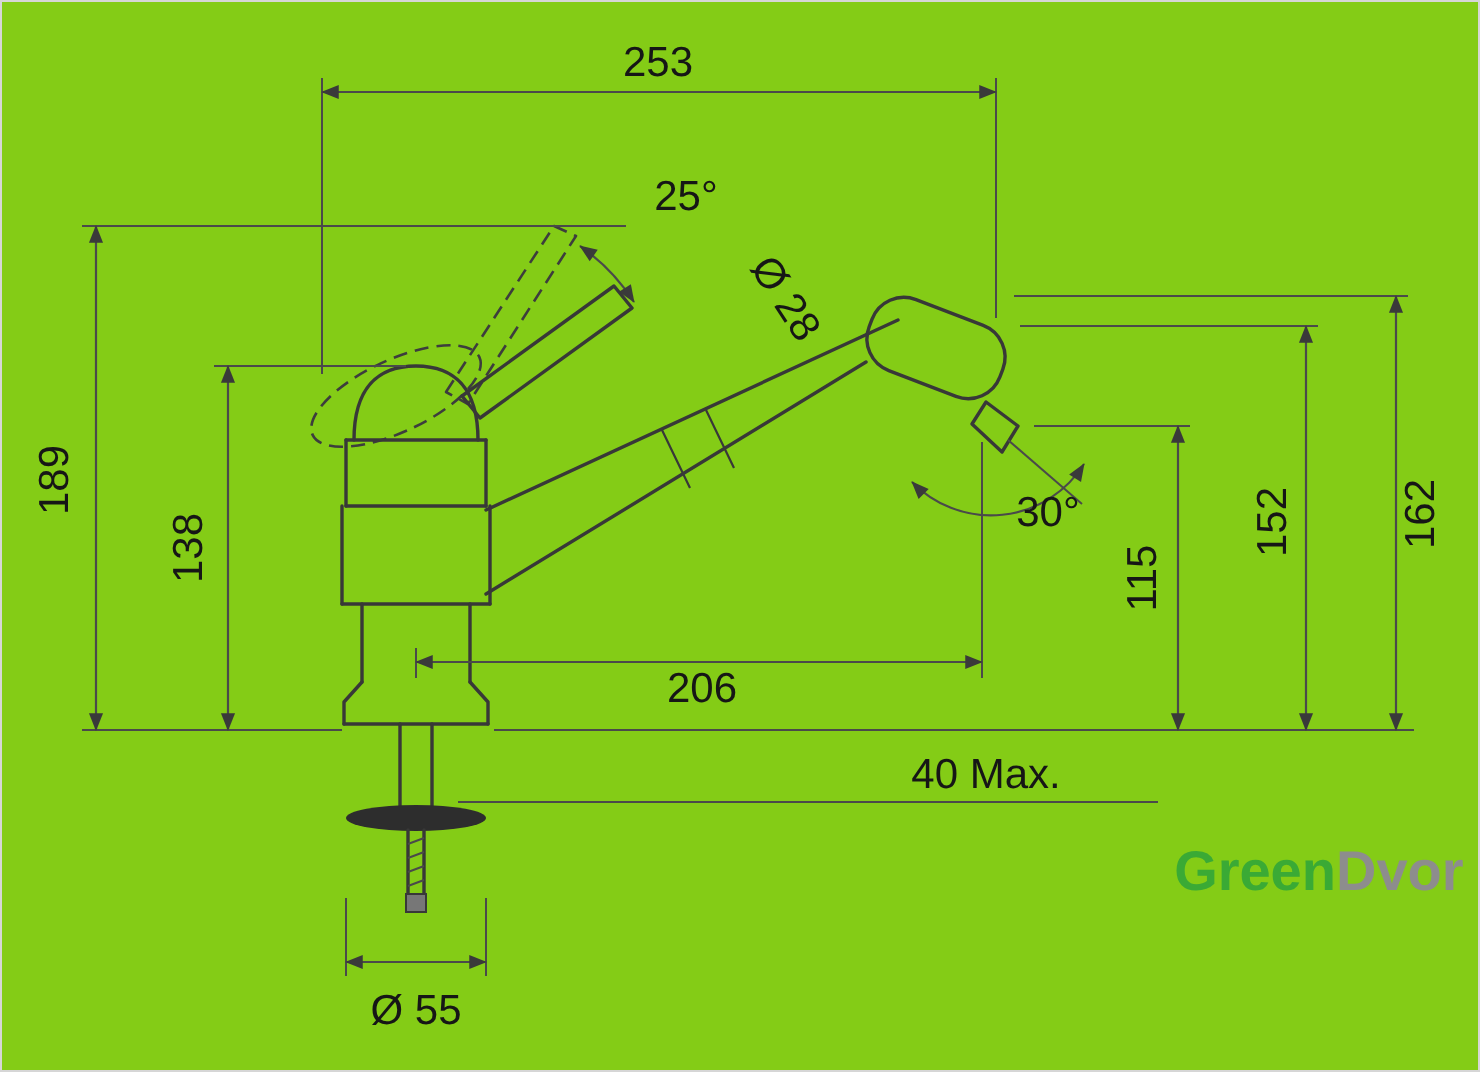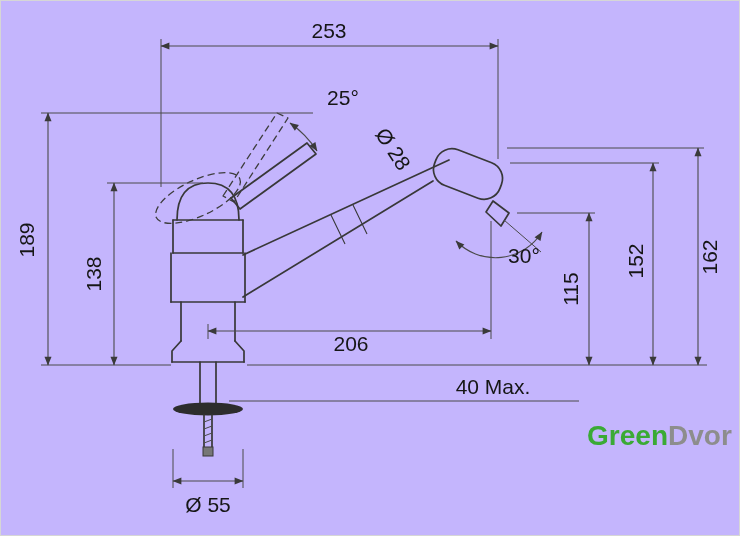--- a/index.html
+++ b/index.html
@@ -1,19 +1,19 @@
 <!DOCTYPE html>
 <html><head>
 <meta charset="utf-8">
 <style>
   html,body{margin:0;padding:0;background:#fff;}
   .canvas{
     position:relative;
     width:740px;height:536px;
-    background:#c4b5fd;
+    background:#84cc16;
     border:1px solid #d6d6d6;
     box-sizing:border-box;
     overflow:hidden;
     font-family:"Liberation Sans",sans-serif;
   }
   svg{display:block;}
   .dr  { stroke:#383838; stroke-width:1.7; fill:none; stroke-linecap:round; stroke-linejoin:round; }
   .drt { stroke:#383838; stroke-width:1.1; fill:none; }
   .dash{ stroke:#3d3d3d; stroke-width:1.3; fill:none; stroke-dasharray:7 4; stroke-linejoin:round; }
   .xl  { stroke:#4a4a4a; stroke-width:1; fill:none; }

